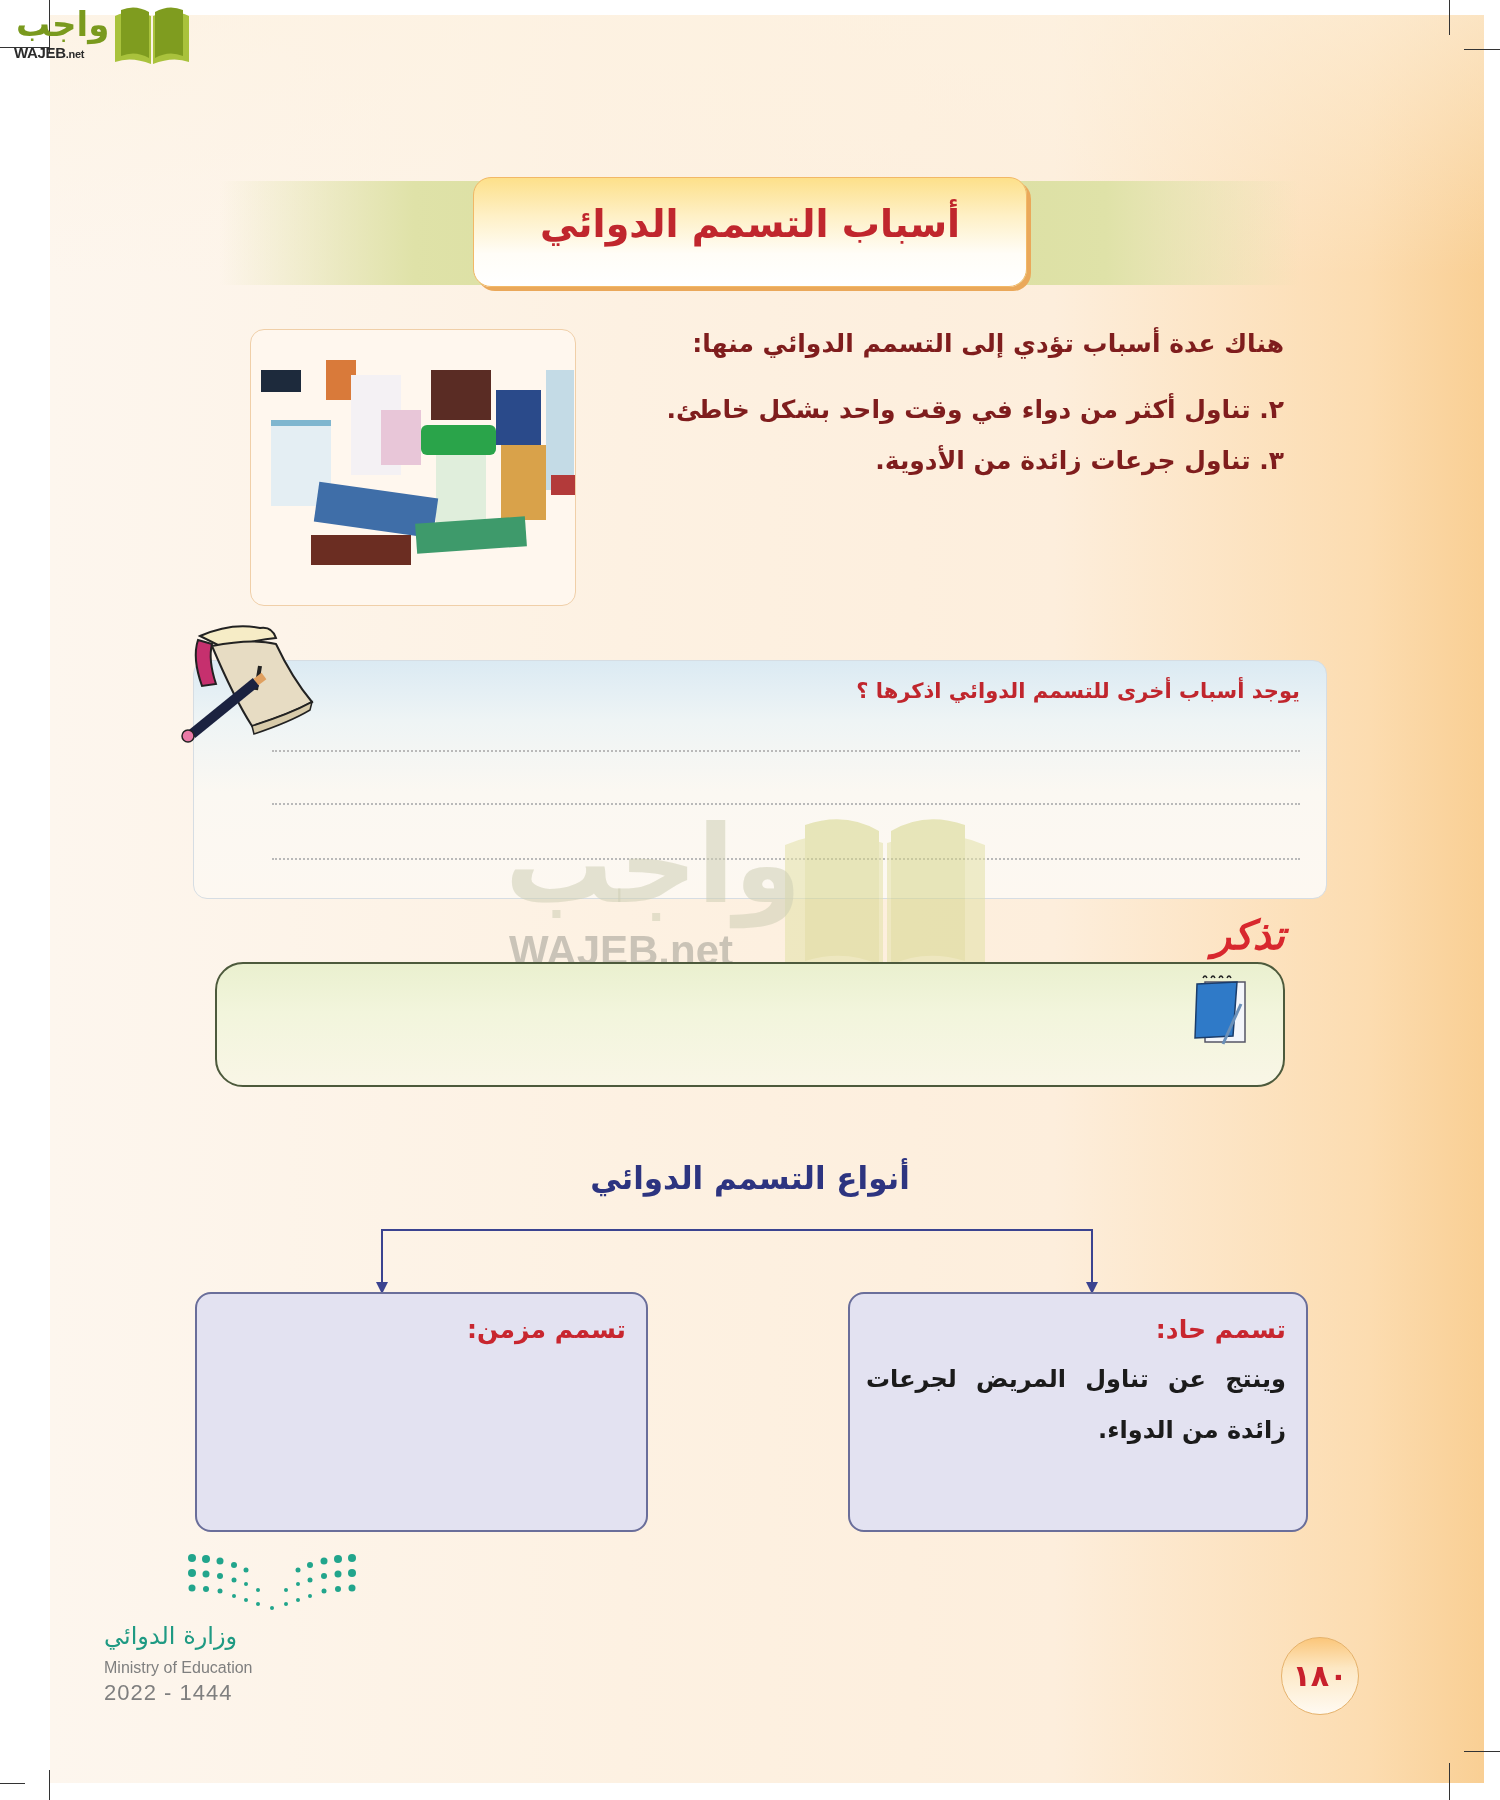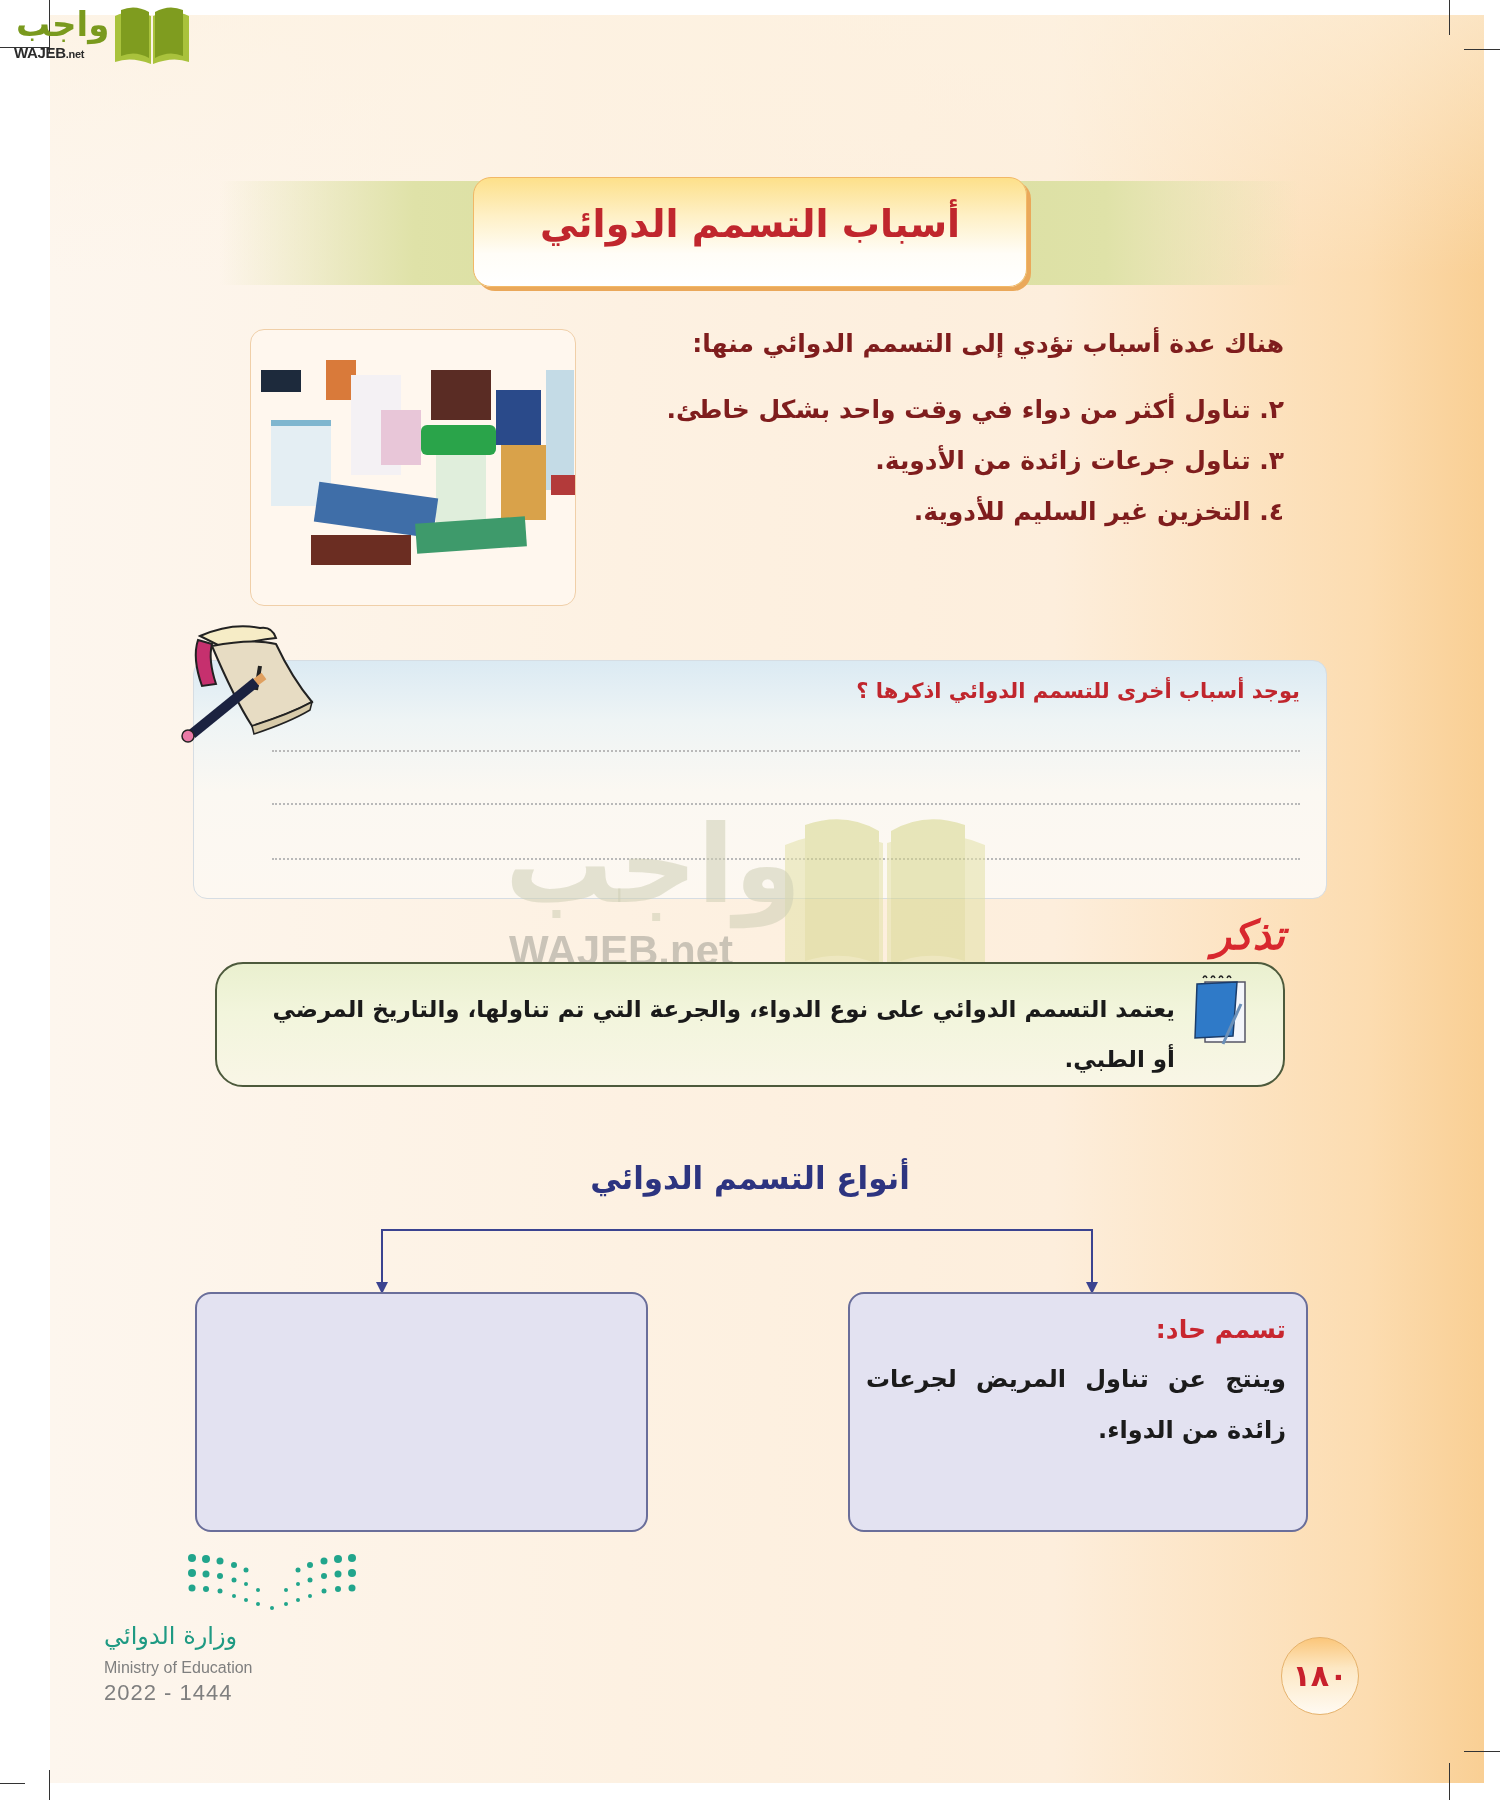--- a/index.html
+++ b/index.html
@@ -124,21 +124,20 @@
   <div class="it" style="left:65px;top:160px;width:120px;height:40px;background:#3f6ea8;transform:rotate(8deg);"></div>
   <div class="it" style="left:60px;top:205px;width:100px;height:30px;background:#6b2d22;"></div>
   <div class="it" style="left:165px;top:190px;width:110px;height:30px;background:#3e9a6b;transform:rotate(-4deg);"></div>
 </div>
 
 <div class="intro">
   <div class="lead">هناك عدة أسباب تؤدي إلى التسمم الدوائي منها:</div>
   <ol>
     <li>٢. تناول أكثر من دواء في وقت واحد بشكل خاطئ.</li>
     <li>٣. تناول جرعات زائدة من الأدوية.</li>
-    <li>٤. التخزين غير السليم للأدوية.</li>
   </ol>
 </div>
 
 <div class="q-box">
   <div class="q-text">يوجد أسباب أخرى للتسمم الدوائي اذكرها ؟</div>
   <div class="dots" style="top:89px;"></div>
   <div class="dots" style="top:142px;"></div>
   <div class="dots" style="top:197px;"></div>
 </div>
 <svg class="notepad" viewBox="0 0 150 125">
@@ -164,31 +163,31 @@
 </div>
 
 <div class="remember-title">تذكر</div>
 <div class="remember-box">
   <svg class="memo-icon" viewBox="0 0 56 72">
     <rect x="12" y="8" width="40" height="60" fill="#f4f6fb" stroke="#556" stroke-width="1.5"></rect>
     <path d="M4 10 L44 8 L40 62 L2 64 Z" fill="#2f7ac8" stroke="#1a3c6a" stroke-width="1.5"></path>
     <path d="M10 4 q2 -4 4 0 M18 4 q2 -4 4 0 M26 4 q2 -4 4 0 M34 4 q2 -4 4 0" stroke="#222" stroke-width="1.5" fill="none"></path>
     <path d="M48 30 L30 70" stroke="#6a8fb8" stroke-width="3"></path>
   </svg>
-  <div class="remember-text">يعتمد التسمم الدوائي على نوع الدواء، والجرعة التي تم تناولها، والتاريخ المرضي أو الطبي.</div>
 </div>
 
 <div class="types-title">أنواع التسمم الدوائي</div>
 <div class="connector-h"></div>
 <div class="connector-v" style="left:381px;"></div>
 <div class="connector-v" style="left:1091px;"></div>
 <div class="arrow" style="left:376px;"></div>
 <div class="arrow" style="left:1086px;"></div>
 
 <div class="type-box box-chronic">
+  <div class="tb-title">تسمم مزمن:</div>
 </div>
 <div class="type-box box-acute">
   <div class="tb-title">تسمم حاد:</div>
   <div class="tb-body">وينتج عن تناول المريض لجرعات زائدة من الدواء.</div>
 </div>
 
 <div class="moe">
   <svg class="moe-dots" viewBox="0 0 172 60">
     <g fill="#21a58c">
       <circle cx="6" cy="6" r="4"></circle>

